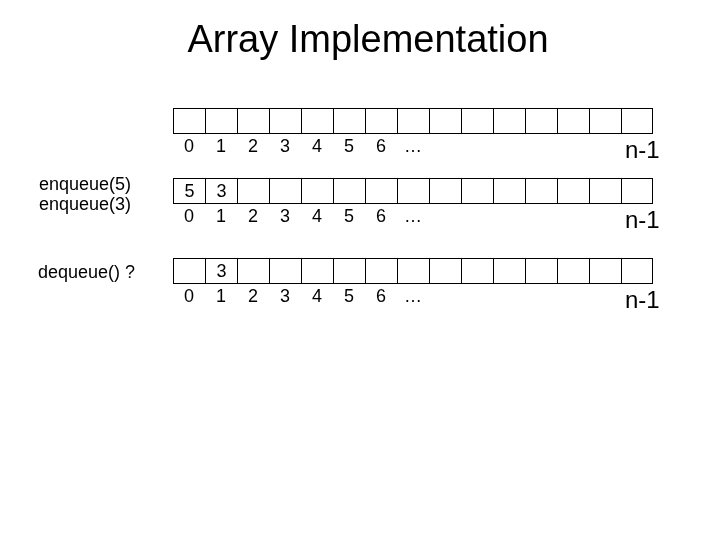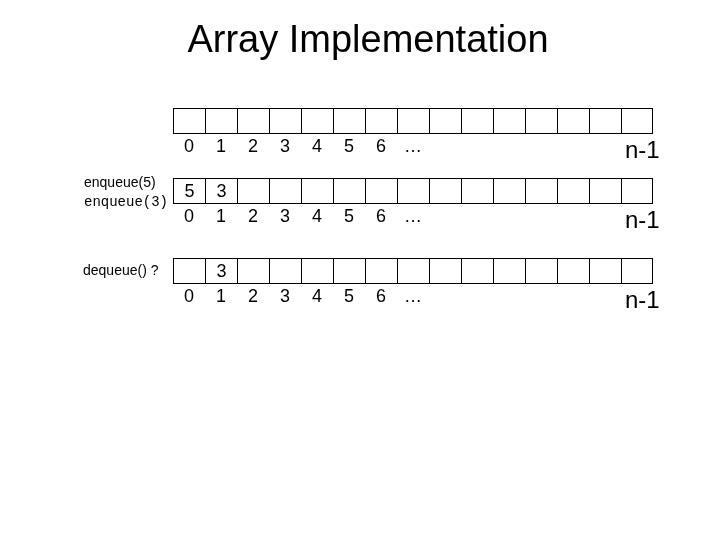--- a/index.html
+++ b/index.html
@@ -17,23 +17,22 @@
     position: absolute;
     top: 18px;
     left: 8px;
     width: 720px;
     text-align: center;
     font-size: 38px;
     font-weight: 400;
   }
   .label {
     position: absolute;
-    font-size: 14px;
+    font-size: 18px;
     line-height: 1.15;
-    margin-left: 45px;
   }
   .array {
     position: absolute;
     display: flex;
   }
   .cell {
     width: 32px;
     height: 26px;
     border: 1.5px solid #000;
     border-right: none;
@@ -87,21 +86,21 @@
   <div class="idx">2</div>
   <div class="idx">3</div>
   <div class="idx">4</div>
   <div class="idx">5</div>
   <div class="idx">6</div>
   <div class="idx">…</div>
 </div>
 <div class="idx-end" style="left:625px; top:136px;">n-1</div>
 
 <div class="label" style="left:39px; top:174px;">enqueue(5)</div>
-<div class="label" style="left:39px; top:194px;font-family:Liberation Mono, monospace;">enqueue(3)</div>
+<div class="label" style="left:39px; top:194px;">enqueue(3)</div>
 
 <div class="array" style="left:173px; top:178px;">
   <div class="cell">5</div>
   <div class="cell">3</div>
   <div class="cell"></div>
   <div class="cell"></div>
   <div class="cell"></div>
   <div class="cell"></div>
   <div class="cell"></div>
   <div class="cell"></div>

